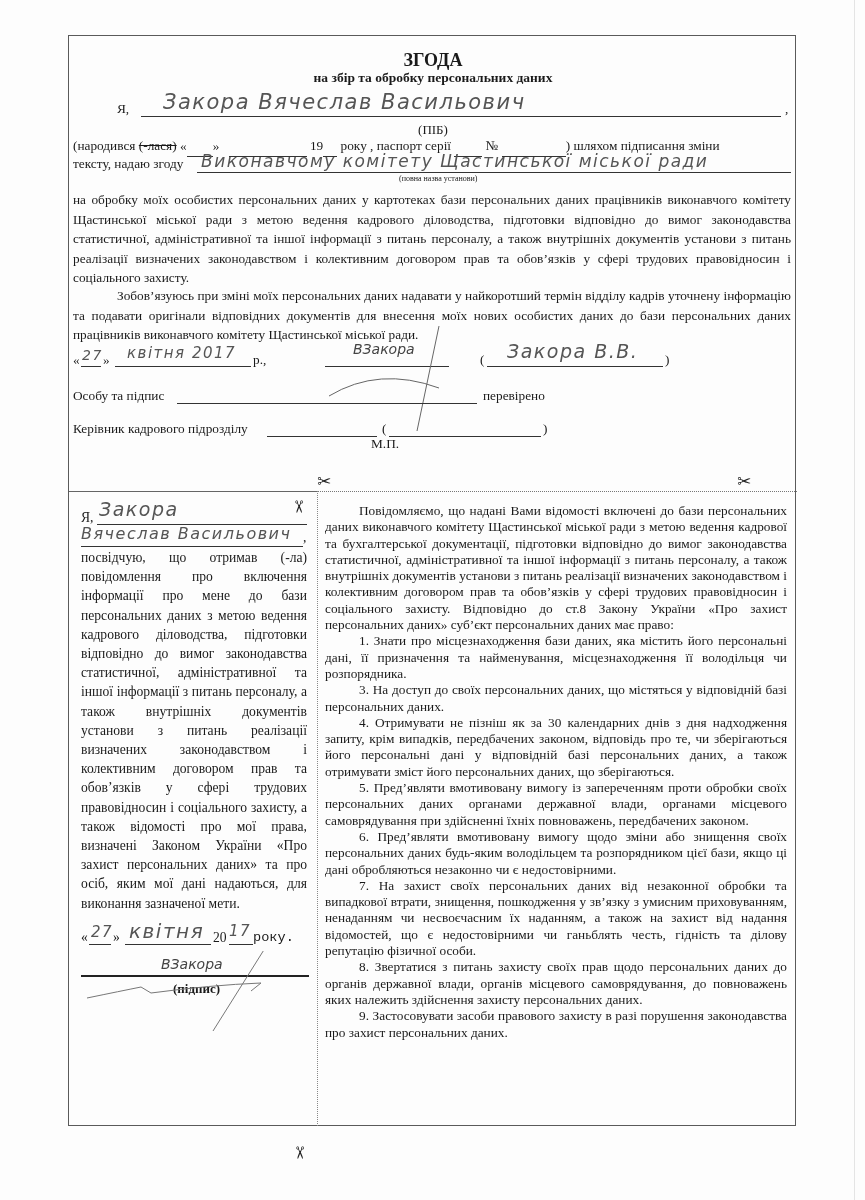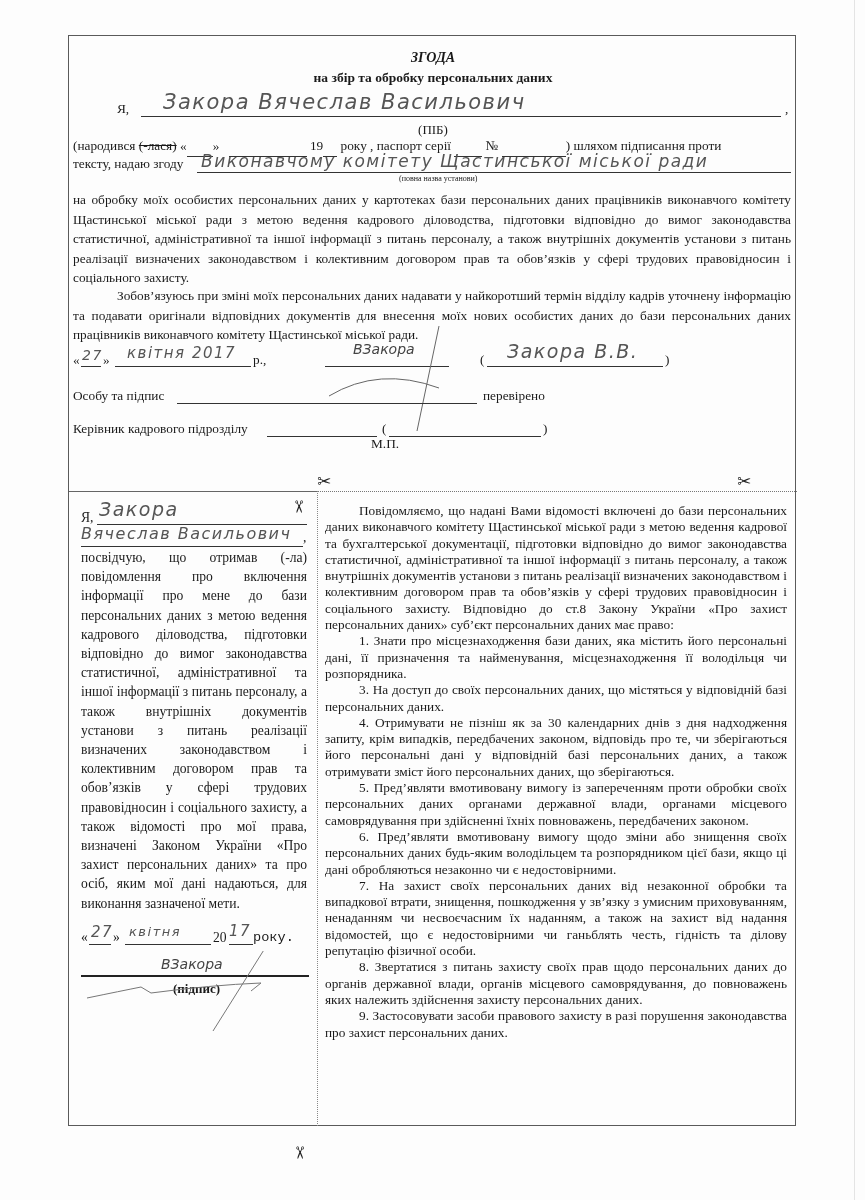--- a/index.html
+++ b/index.html
@@ -7,21 +7,21 @@
     width:865px; height:1200px; background:#fdfdfd; position:relative; overflow:hidden;
     font-family:"Liberation Serif", serif; color:#1a1a1a;
   }
   .page-edge { position:absolute; right:10px; top:0; width:1px; height:1200px; background:#e4e4e4; }
   .box {
     position:absolute; left:68px; top:35px; width:728px; height:1091px;
     border:1.5px solid #5a5a5a; box-sizing:border-box;
   }
   .abs { position:absolute; }
   .title { left:0; width:728px; text-align:center; font-weight:bold; }
-  .t1 { top:40px; font-size:14px;font-style:italic; }
+  .t1 { top:40px; font-size:18px; }
   .t2 { top:36px; font-size:13.5px; }
   .hand { font-family:"DejaVu Sans", sans-serif; font-style:italic; color:#555; letter-spacing:1.5px; font-weight:300; }
   .uline { border-bottom:1px solid #333; }
   .txt { font-size:13.3px; line-height:19.5px; }
   .just { text-align:justify; text-align-last:auto; }
   .small { font-size:8px; }
   .strike { text-decoration:line-through; }
   .hsep-solid { position:absolute; left:0; top:455px; width:249px; height:0; border-top:1.5px solid #666; }
   .hsep-dot { position:absolute; left:249px; top:455px; width:479px; height:0; border-top:1.5px dotted #777; }
   .vsep { position:absolute; left:248px; top:455px; width:0; height:635px; border-left:1.5px dotted #888; }
@@ -51,21 +51,21 @@
 
   <div class="abs txt" style="left:4px; top:100px; width:720px; white-space:nowrap;">
     <span>(народився</span>
     <span class="strike">(-лася)</span>
     <span>«</span><span class="uline" style="display:inline-block; width:26px;">&nbsp;</span><span>»</span>
     <span class="uline" style="display:inline-block; width:78px; margin-left:6px;">&nbsp;</span>
     <span>19</span><span class="uline" style="display:inline-block; width:14px;">&nbsp;</span>
     <span>року , паспорт серії</span>
     <span class="uline" style="display:inline-block; width:28px;">&nbsp;</span>
     <span>№</span>
-    <span class="uline" style="display:inline-block; width:64px;">&nbsp;</span><span>) шляхом підписання проти</span>
+    <span class="uline" style="display:inline-block; width:64px;">&nbsp;</span><span>) шляхом підписання зміни</span>
   </div>
 
   <div class="abs txt" style="left:4px; top:118px;">тексту, надаю згоду</div>
   <div class="abs uline" style="left:128px; top:118px; width:594px; height:18px;">
     <span class="hand" style="position:absolute; left:4px; top:-3px; font-size:17px; white-space:nowrap;">Виконавчому комітету Щастинської міської ради</span>
   </div>
   <div class="abs small" style="left:330px; top:138px;">(повна назва установи)</div>
 
   <p class="abs txt just" style="left:4px; top:154px; width:718px;">на обробку моїх особистих персональних даних у картотеках бази персональних даних працівників виконавчого комітету Щастинської міської ради з метою ведення кадрового діловодства, підготовки відповідно до вимог законодавства статистичної, адміністративної та іншої інформації з питань персоналу, а також внутрішніх документів установи з питань реалізації визначених законодавством і колективним договором прав та обов’язків у сфері трудових правовідносин і соціального захисту.</p>
   <p class="abs txt just ind" style="left:4px; top:250px; width:718px; text-indent:44px;">Зобов’язуюсь при зміні моїх персональних даних надавати у найкоротший термін відділу кадрів уточнену інформацію та подавати оригінали відповідних документів для внесення моїх нових особистих даних до бази персональних даних працівників виконавчого комітету Щастинської міської ради.</p>
@@ -128,21 +128,21 @@
     </div>
     <p class="just" style="margin-top:0;">посвідчую, що отримав (-ла) повідомлення про включення інформації про мене до бази персональних даних з метою ведення кадрового діловодства, підготовки відповідно до вимог законодавства статистичної, адміністративної та іншої інформації з питань персоналу, а також внутрішніх документів установи з питань реалізації визначених законодавством і колективним договором прав та обов’язків у сфері трудових правовідносин і соціального захисту, а також відомості про мої права, визначені Законом України «Про захист персональних даних» та про осіб, яким мої дані надаються, для виконання зазначеної мети.</p>
 
     <div style="position:relative; height:24px; margin-top:12px;">
       <span style="position:absolute; left:0; top:3px;">«</span>
       <span class="uline" style="position:absolute; left:8px; top:0; width:22px; height:19px;">
         <span class="hand" style="position:absolute; left:2px; top:-2px; font-size:15px;">27</span>
       </span>
       <span style="position:absolute; left:32px; top:3px;">»</span>
       <span class="uline" style="position:absolute; left:44px; top:0; width:86px; height:19px;">
-        <span class="hand" style="position:absolute; left:4px; top:-3px; font-size:13px;">квітня</span>
+        <span class="hand" style="position:absolute; left:4px; top:-3px; font-size:20px;">квітня</span>
       </span>
       <span style="position:absolute; left:132px; top:3px;">20</span>
       <span class="uline" style="position:absolute; left:148px; top:0; width:24px; height:19px;">
         <span class="hand" style="position:absolute; left:0; top:-3px; font-size:15px;">17</span>
       </span>
       <span style="position:absolute; left:172px; top:3px;font-family:Liberation Mono, monospace;">року.</span>
     </div>
 
     <div style="position:relative; height:60px; margin-top:2px;">
       <span class="sig" style="position:absolute; left:80px; top:4px; font-size:14px;">ВЗакора</span>

